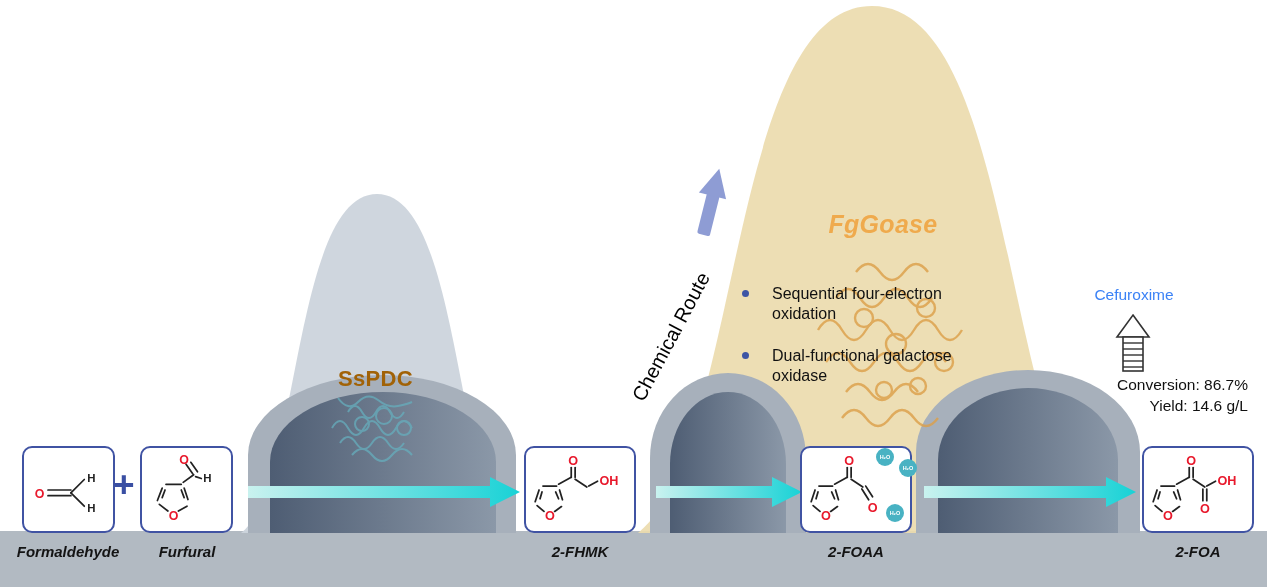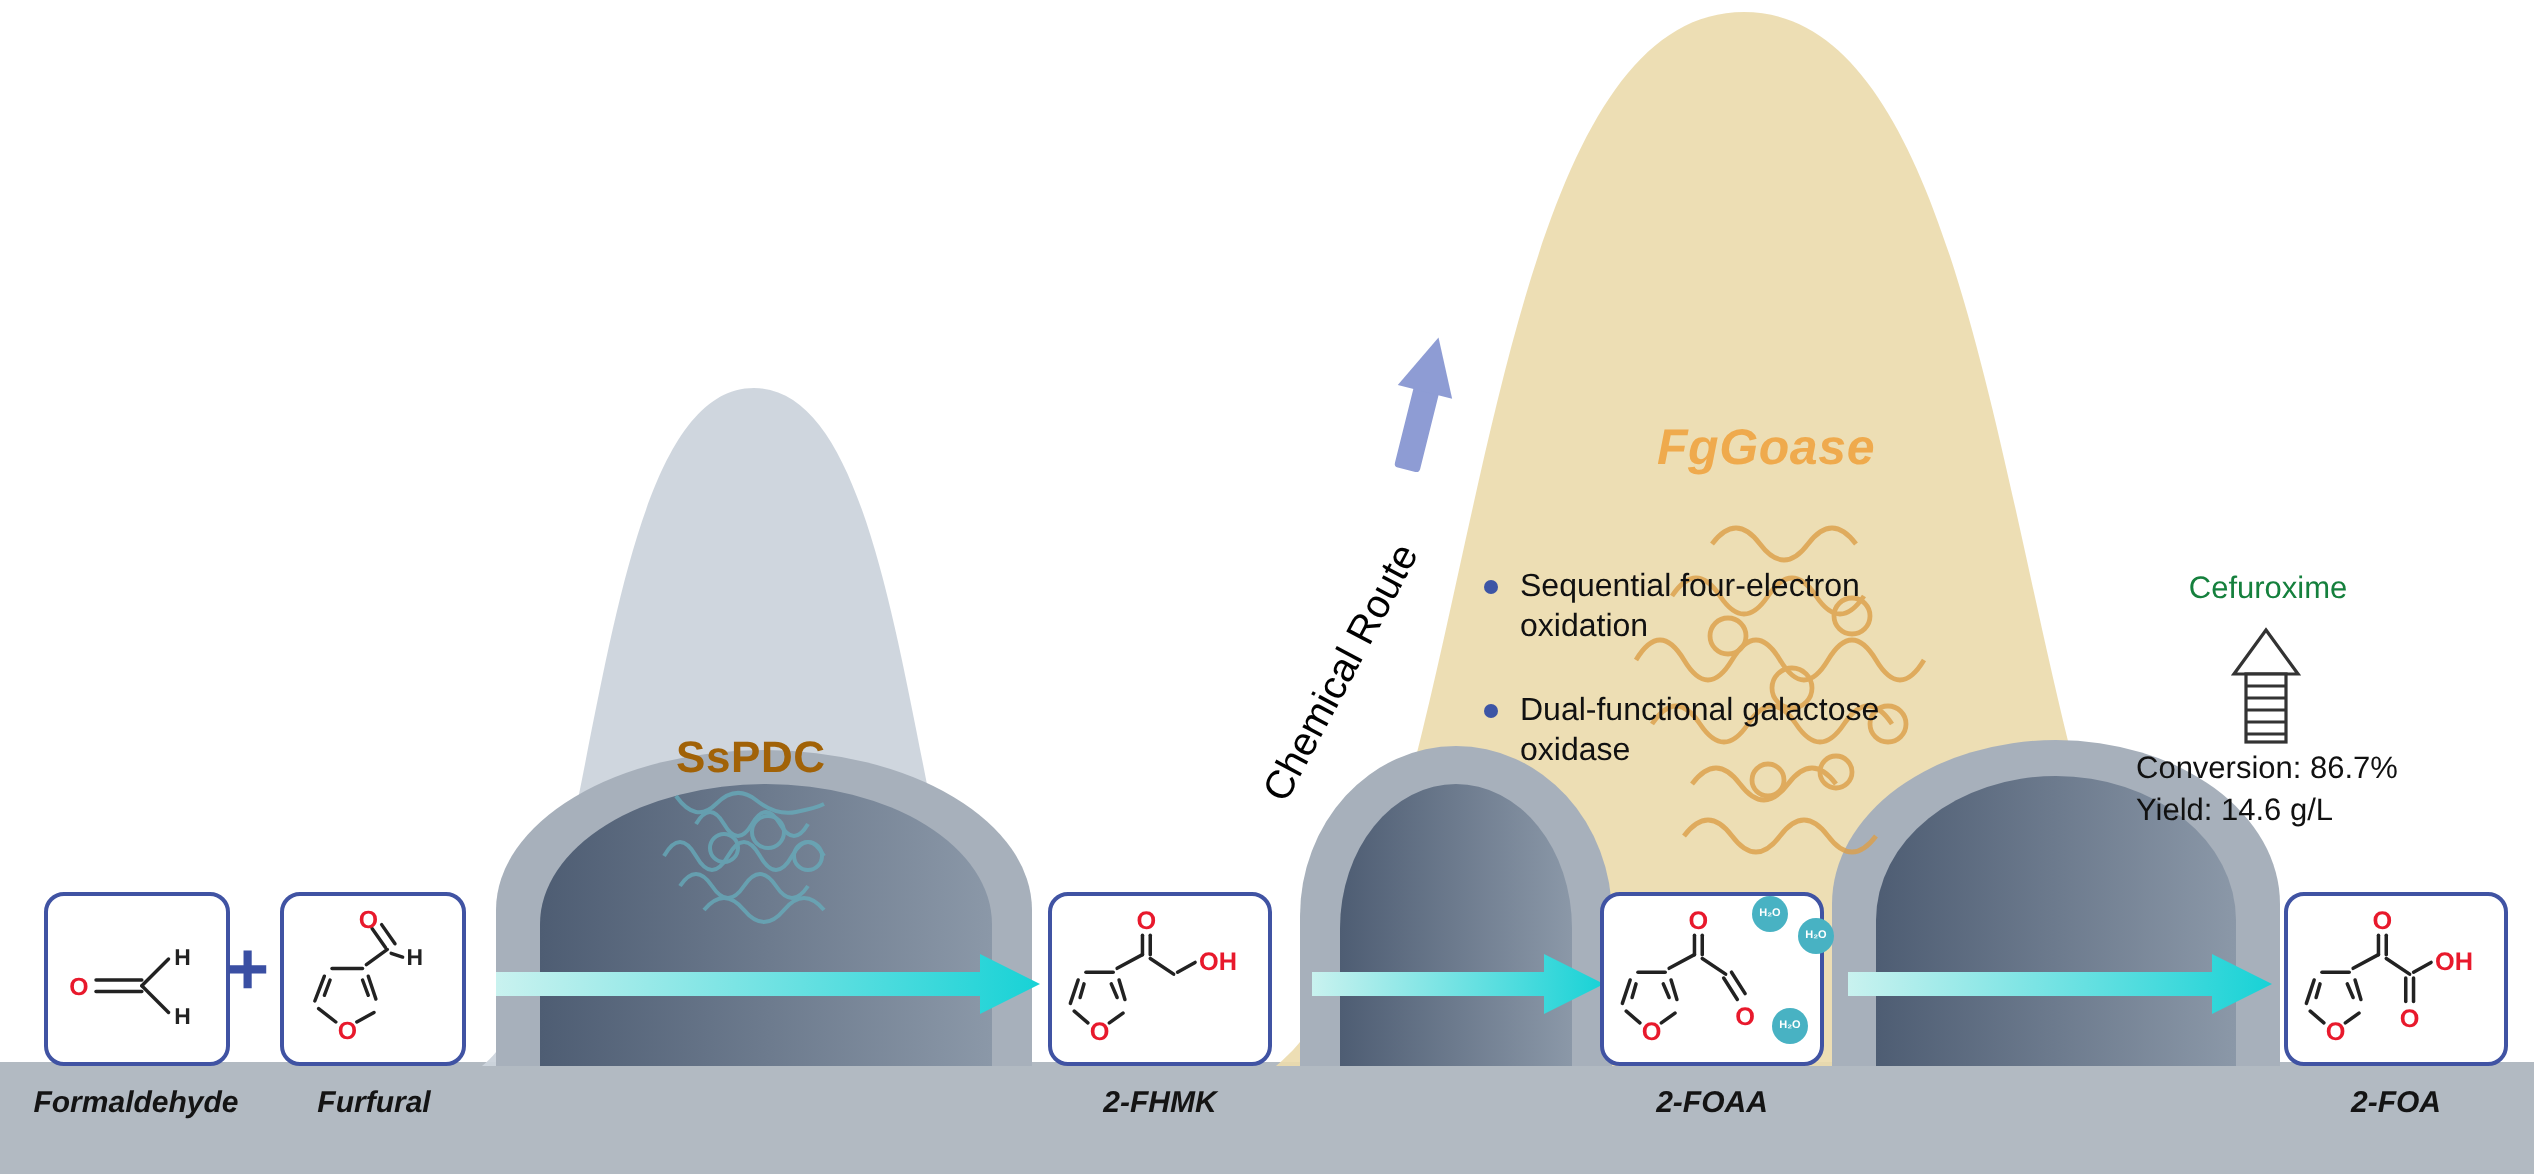--- a/index.html
+++ b/index.html
@@ -15,27 +15,27 @@
   .plus   { position:absolute; left:113px; top:464px; font-size:37px; font-weight:700; color:#3a4fa3; z-index:3; }
 
   .enzyme { position:absolute; font-weight:700; z-index:2; letter-spacing:0.3px; }
   .sspdc  { left:338px; top:366px; font-size:22px; color:#a16207; }
   .fggoase{ left:806px; top:210px; width:154px; text-align:center; font-size:25px; color:#f0a848; opacity:0.95;font-style:italic; }
 
   .chem-route { position:absolute; left:648px; top:382px; font-size:20px; color:#000;
                 transform:rotate(-62deg); transform-origin:0 100%; white-space:nowrap; z-index:2; }
 
   .bullets { position:absolute; left:742px; top:284px; width:214px; z-index:2; }
-  .bullet  { display:flex; gap:11px; margin-bottom:22px; }
+  .bullet  { display:flex; gap:23px; margin-bottom:22px; }
   .dot     { width:7px; height:7px; border-radius:50%; background:#3d55a5; margin-top:6px; flex:none; }
   .bullet-text { font-size:16px; line-height:1.25; color:#111; }
 
   .cefuroxime { position:absolute; left:1076px; top:286px; width:116px; text-align:center;
-                font-size:15.5px; color:#15803d; z-index:2; }
-  .metric { position:absolute; width:180px; text-align:left; font-size:15.5px; color:#111; z-index:2; }
+                font-size:15.5px; color:#3b82f6; z-index:2; }
+  .metric { position:absolute; width:180px; text-align:right; font-size:15.5px; color:#111; z-index:2; }
   .conversion { left:1068px; top:376px; }
   .yield      { left:1068px; top:397px; }
 
   .bubble { position:absolute; width:18px; height:18px; border-radius:50%; background:#48b2c3;
             color:#fff; font-size:5.5px; font-weight:700; display:flex; align-items:center;
             justify-content:center; z-index:4; }
 
   .bond  { stroke:#222; stroke-width:1.8; stroke-linecap:round; fill:none; }
   .atomO { font-size:13px; font-weight:700; fill:#e8192c; }
   .atomH { font-size:12px; font-weight:600; fill:#222; }

